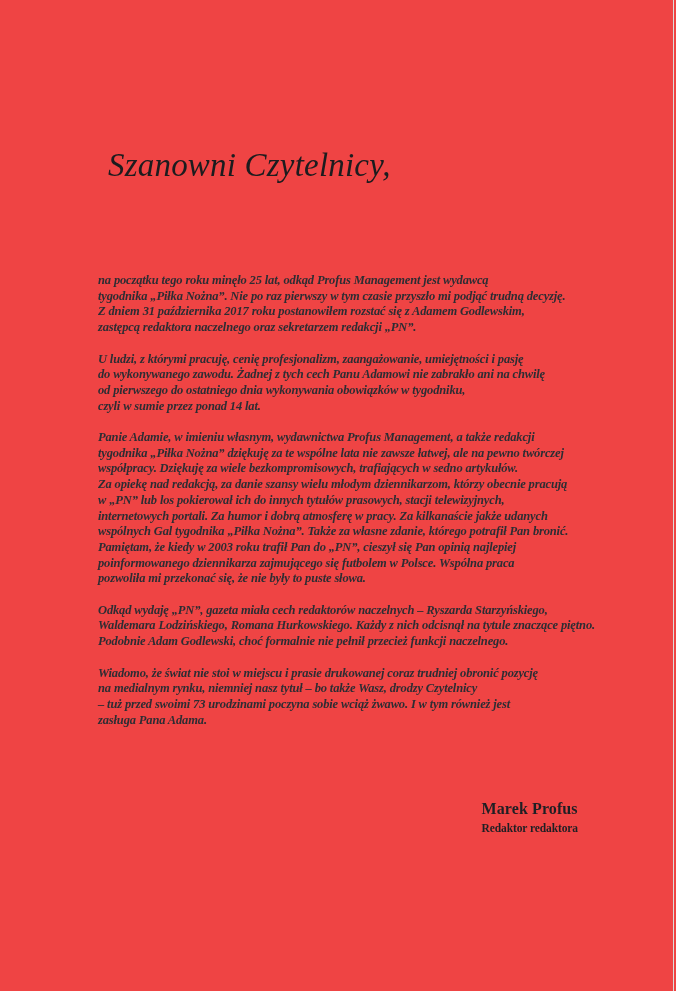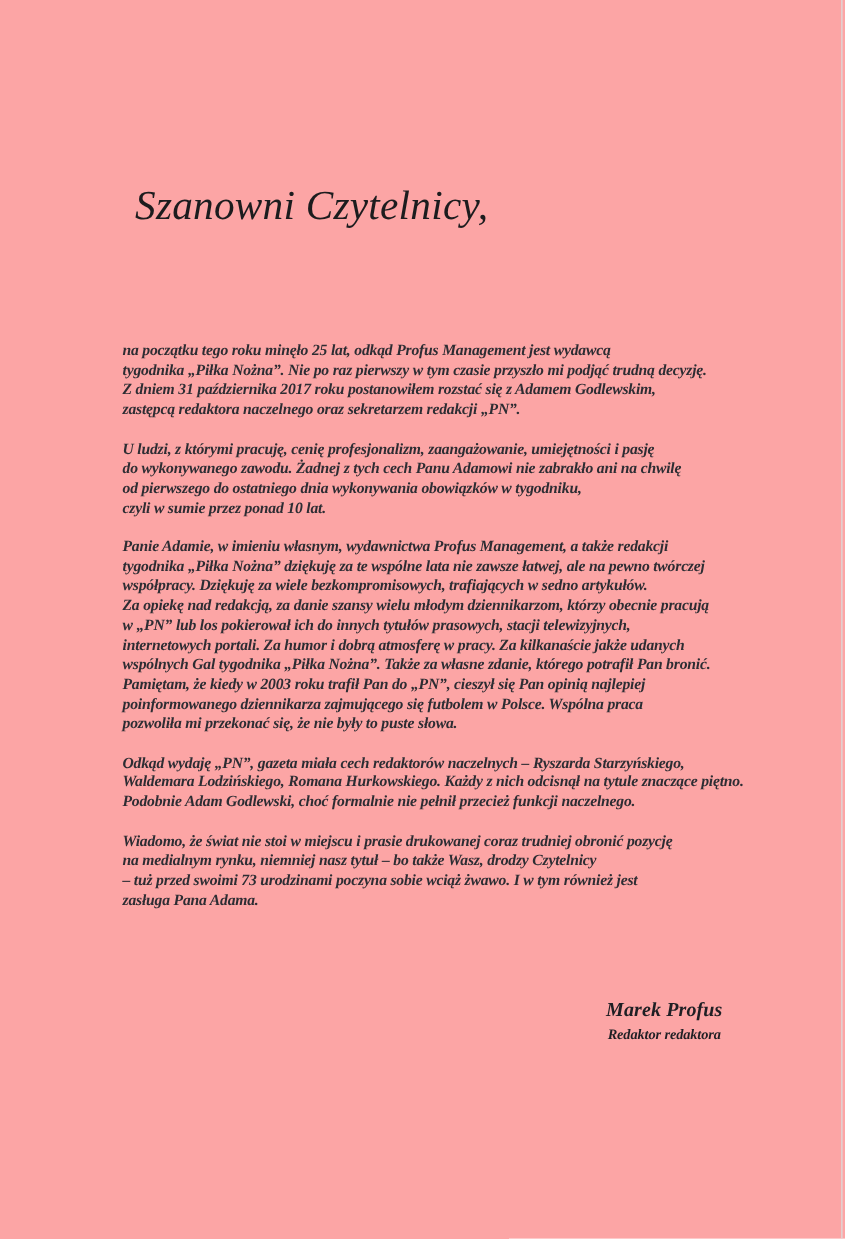--- a/index.html
+++ b/index.html
@@ -9,21 +9,21 @@
     height: 991px;
     background: #ffffff;
     overflow: hidden;
     font-family: "Liberation Serif", "DejaVu Serif", serif;
   }
 
   .page {
     position: relative;
     width: 676px;
     height: 991px;
-    background: #fca5a5;
+    background: #ef4444;
   }
 
   .page-edge-line {
     position: absolute;
     top: 0;
     right: 2px;
     width: 1px;
     height: 100%;
     background: #dcdcdc;
   }
@@ -55,22 +55,21 @@
 
   .letter-body p {
     margin: 0 0 15.7px 0;
     white-space: pre; 
   }
 
   .signature {
     position: absolute;
     right: 98px;
     top: 799px;
-    text-align: center;
-    font-style: italic;
+    text-align: left;
     color: #1f1f24;
   }
 
   .signature-name {
     font-size: 16px;
     font-weight: 600;
     line-height: 19px;
     letter-spacing: 0.1px;
     white-space: pre;
   }
@@ -94,21 +93,21 @@
   <h1 class="letter-title">Szanowni Czytelnicy,</h1>
 
   <div class="letter-body">
     <p>na początku tego roku minęło 25 lat, odkąd Profus Management jest wydawcą
 tygodnika „Piłka Nożna”. Nie po raz pierwszy w tym czasie przyszło mi podjąć trudną decyzję.
 Z dniem 31 października 2017 roku postanowiłem rozstać się z Adamem Godlewskim,
 zastępcą redaktora naczelnego oraz sekretarzem redakcji „PN”.</p>
     <p>U ludzi, z którymi pracuję, cenię profesjonalizm, zaangażowanie, umiejętności i pasję
 do wykonywanego zawodu. Żadnej z tych cech Panu Adamowi nie zabrakło ani na chwilę
 od pierwszego do ostatniego dnia wykonywania obowiązków w tygodniku,
-czyli w sumie przez ponad 10 lat.</p>
+czyli w sumie przez ponad 14 lat.</p>
     <p>Panie Adamie, w imieniu własnym, wydawnictwa Profus Management, a także redakcji
 tygodnika „Piłka Nożna” dziękuję za te wspólne lata nie zawsze łatwej, ale na pewno twórczej
 współpracy. Dziękuję za wiele bezkompromisowych, trafiających w sedno artykułów.
 Za opiekę nad redakcją, za danie szansy wielu młodym dziennikarzom, którzy obecnie pracują
 w „PN” lub los pokierował ich do innych tytułów prasowych, stacji telewizyjnych,
 internetowych portali. Za humor i dobrą atmosferę w pracy. Za kilkanaście jakże udanych
 wspólnych Gal tygodnika „Piłka Nożna”. Także za własne zdanie, którego potrafił Pan bronić.
 Pamiętam, że kiedy w 2003 roku trafił Pan do „PN”, cieszył się Pan opinią najlepiej
 poinformowanego dziennikarza zajmującego się futbolem w Polsce. Wspólna praca
 pozwoliła mi przekonać się, że nie były to puste słowa.</p>

